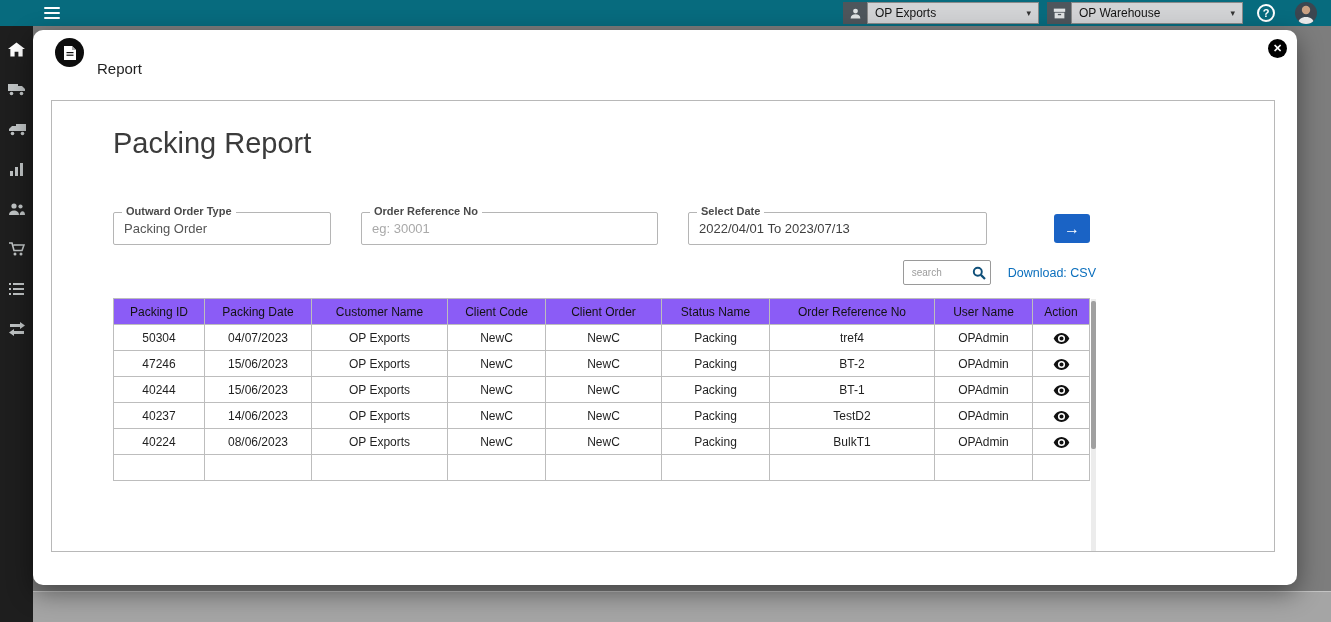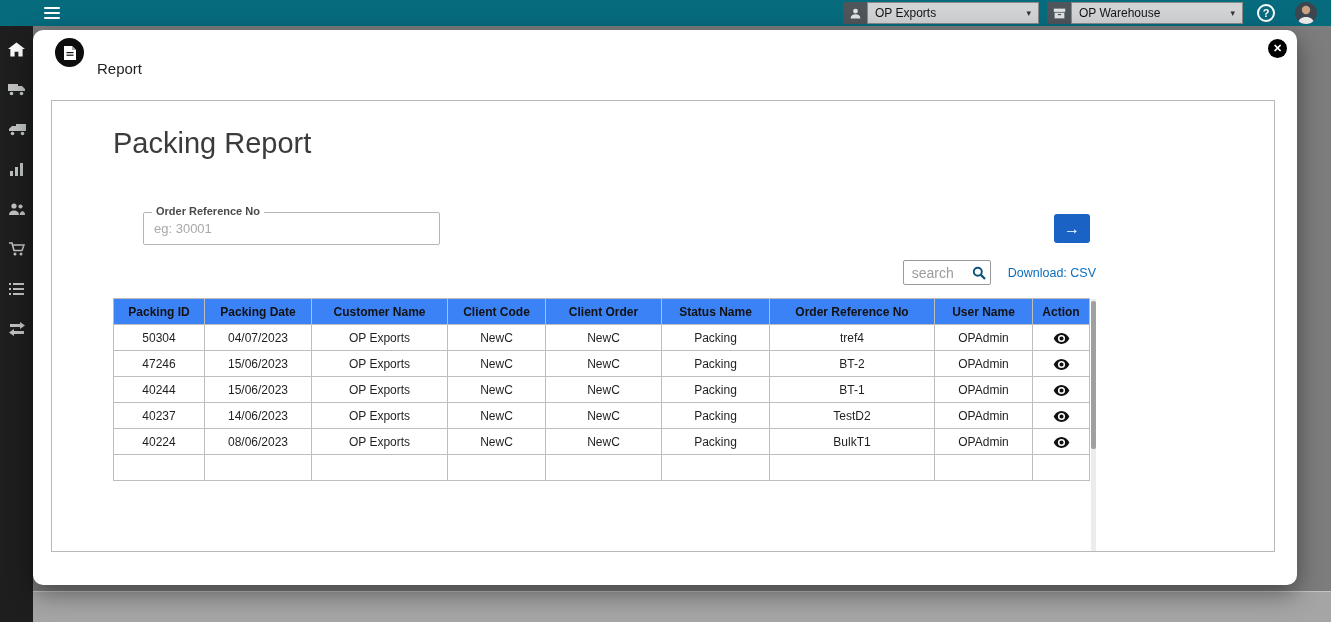--- a/index.html
+++ b/index.html
@@ -89,33 +89,33 @@
     font-family:inherit;
   }
 
   .tools { display:flex; justify-content:flex-end; align-items:center; margin-top:15px; height:25px; }
   .search-box {
     position:relative; width:88px; height:25px; border:1px solid #9a9a9a; border-radius:2px;
     display:flex; align-items:center; background:#fff;
   }
   .search-box input {
     border:none; outline:none; width:100%; height:100%; padding:0 20px 0 8px;
-    font-size:14px; color:#3b82f6; font-family:inherit; background:transparent;
+    font-size:10px; color:#3b82f6; font-family:inherit; background:transparent;
   }
   .search-box input::placeholder { color:#9c9c9c; }
   .search-glyph { position:absolute; right:4px; top:5px; cursor:pointer; }
   .download-link { margin-left:17px; font-size:12.5px; color:#0b6fbd; text-decoration:none; cursor:pointer; }
 
   .table-wrap { margin-top:13px; width:983px; height:254px; position:relative; overflow:hidden; }
   table { border-collapse:collapse; table-layout:fixed; width:976px; }
   th, td {
     border:1px solid #bdbdbd; height:26px; text-align:center; font-size:12px;
     padding:0 4px; overflow:hidden; white-space:nowrap;
   }
-  th { background:#3b82f6; font-weight:700; color:#121212; }
+  th { background:#8b5cf6; font-weight:400; color:#121212; }
   td { color:#1f1f1f; background:#fff; }
   td svg { vertical-align:middle; }
 
   .vscroll { position:absolute; right:0; top:1px; width:5px; height:252px; background:#ececec; cursor:pointer; }
   .vthumb { position:absolute; top:2px; left:0; width:5px; height:148px; background:#a0a0a0; border-radius:2px; cursor:grab; }
 </style>
 </head>
 <body>
 
 <header class="topbar">
@@ -235,23 +235,31 @@
       </svg>
   </div>
   <span class="modal-title">Report</span>
   <div class="close-btn">✕</div>
 
   <div class="panel">
     <div class="content">
       <h1 class="report-title">Packing Report</h1>
 
       <div class="filters">
+        <div class="field f1">
+          <label>Outward Order Type</label>
+          <input value="Packing Order" style="">
+        </div>
         <div class="field f2">
           <label>Order Reference No</label>
           <input placeholder="eg: 30001" style="">
+        </div>
+        <div class="field f3">
+          <label>Select Date</label>
+          <input value="2022/04/01 To 2023/07/13" style="">
         </div>
         <button class="go-btn">→</button>
       </div>
 
       <div class="tools">
         <div class="search-box">
           <input placeholder="search" style="">
           <span class="search-glyph">
             <svg width="14" height="14" viewBox="0 0 14 14">
                 <circle cx="5.8" cy="5.8" r="4" fill="none" stroke="#0f4f79" stroke-width="1.9"></circle>

